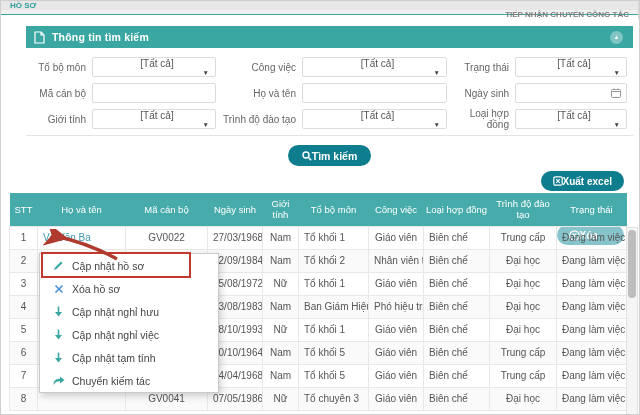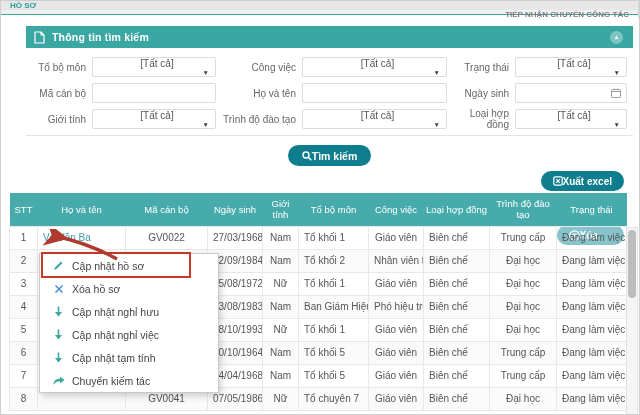--- a/index.html
+++ b/index.html
@@ -311,21 +311,21 @@
           <td class="al">Biên chế</td>
           <td>Trung cấp</td>
           <td>Đang làm việc</td>
         </tr>
         <tr>
           <td>8</td>
           <td class="al"></td>
           <td>GV0041</td>
           <td>07/05/1986</td>
           <td>Nữ</td>
-          <td class="al">Tổ chuyên 7</td>
+          <td class="al">Tổ chuyên 3</td>
           <td>Giáo viên</td>
           <td class="al">Biên chế</td>
           <td>Đại học</td>
           <td>Đang làm việc</td>
         </tr>
       </tbody>
   </table>
 </div>
 
 <div class="scrollbar">

